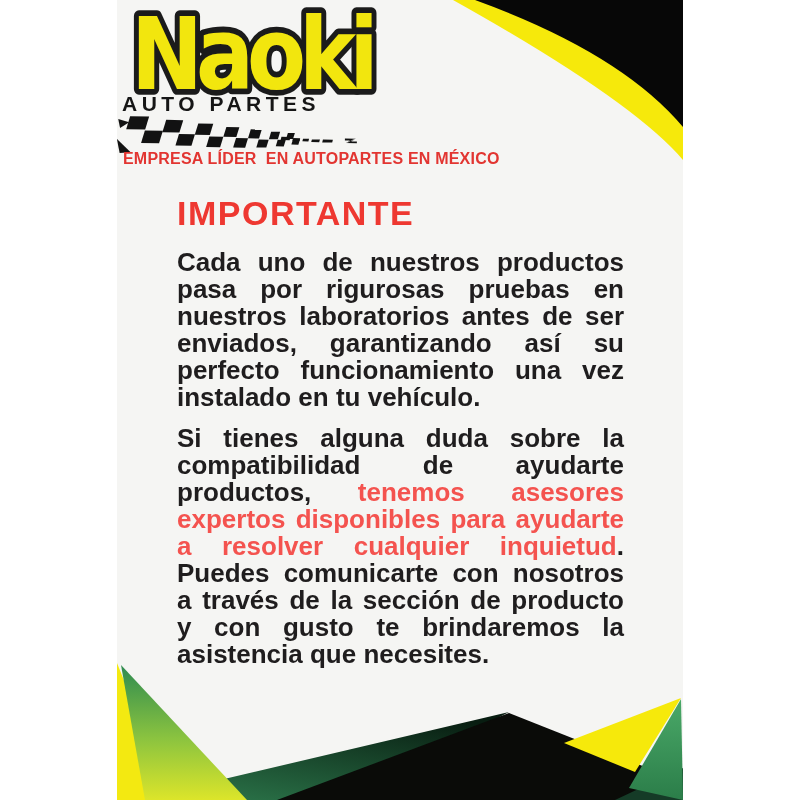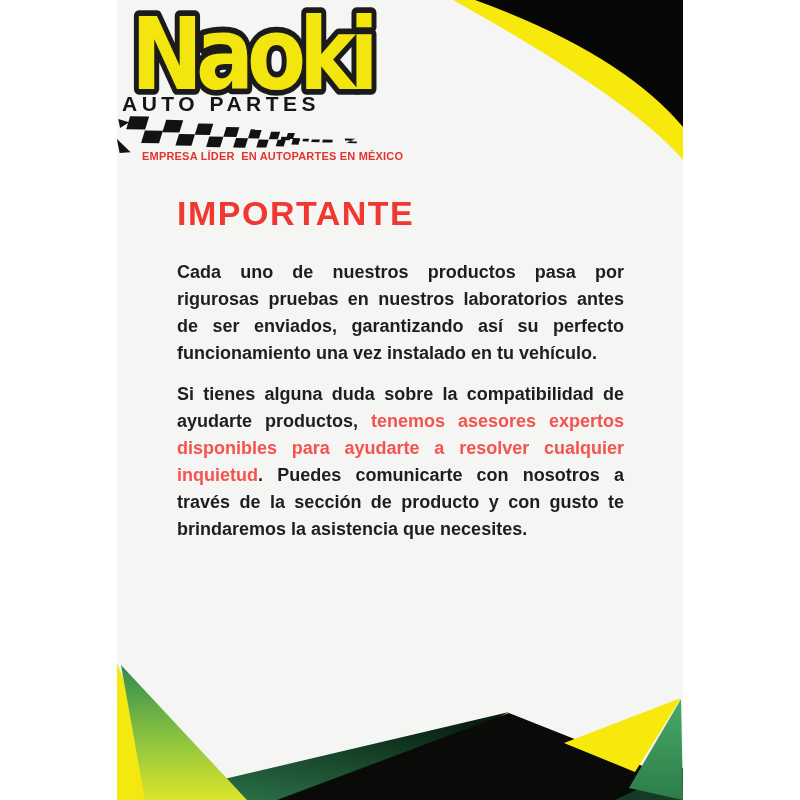--- a/index.html
+++ b/index.html
@@ -29,38 +29,37 @@
   .logo-svg { position: absolute; left: 10px; top: 2px; }
   .logo-subtext {
     position: absolute; left: 5px; top: 92px;
     font-size: 21px; font-weight: bold;
     letter-spacing: 4.5px; color: #161616;
     white-space: pre;
   }
   .flag-svg { position: absolute; left: 0; top: 112px; }
   .tagline {
     position: absolute; left: 6px; top: 150px;
-    font-size: 11px; font-weight: bold;
+    font-size: 16px; font-weight: bold;
     color: #e23531; letter-spacing: 0.2px;
     white-space: pre;
-    margin-left: 19px;
   }
   
   .main-text {
     position: absolute; left: 60px; top: 194px;
     width: 447px;
   }
   .heading {
     color: #ee3831;
     font-size: 34px; font-weight: bold;
     letter-spacing: 1.5px;
-    margin: 0 0 26px 0;
+    margin: 0 0 16px 0;
   }
   .body-par {
-    font-size: 18px; font-weight: bold;
+    font-size: 26px; font-weight: bold;
     line-height: 27px; color: #1f1d1e;
     text-align: justify;
     margin: 8px 0 14px 0;
   }
   .highlight { color: #f4534f; }
   
   .bottom-svg {
     position: absolute; left: 0; bottom: 0;
     width: 566px; height: 145px;
     pointer-events: none;

